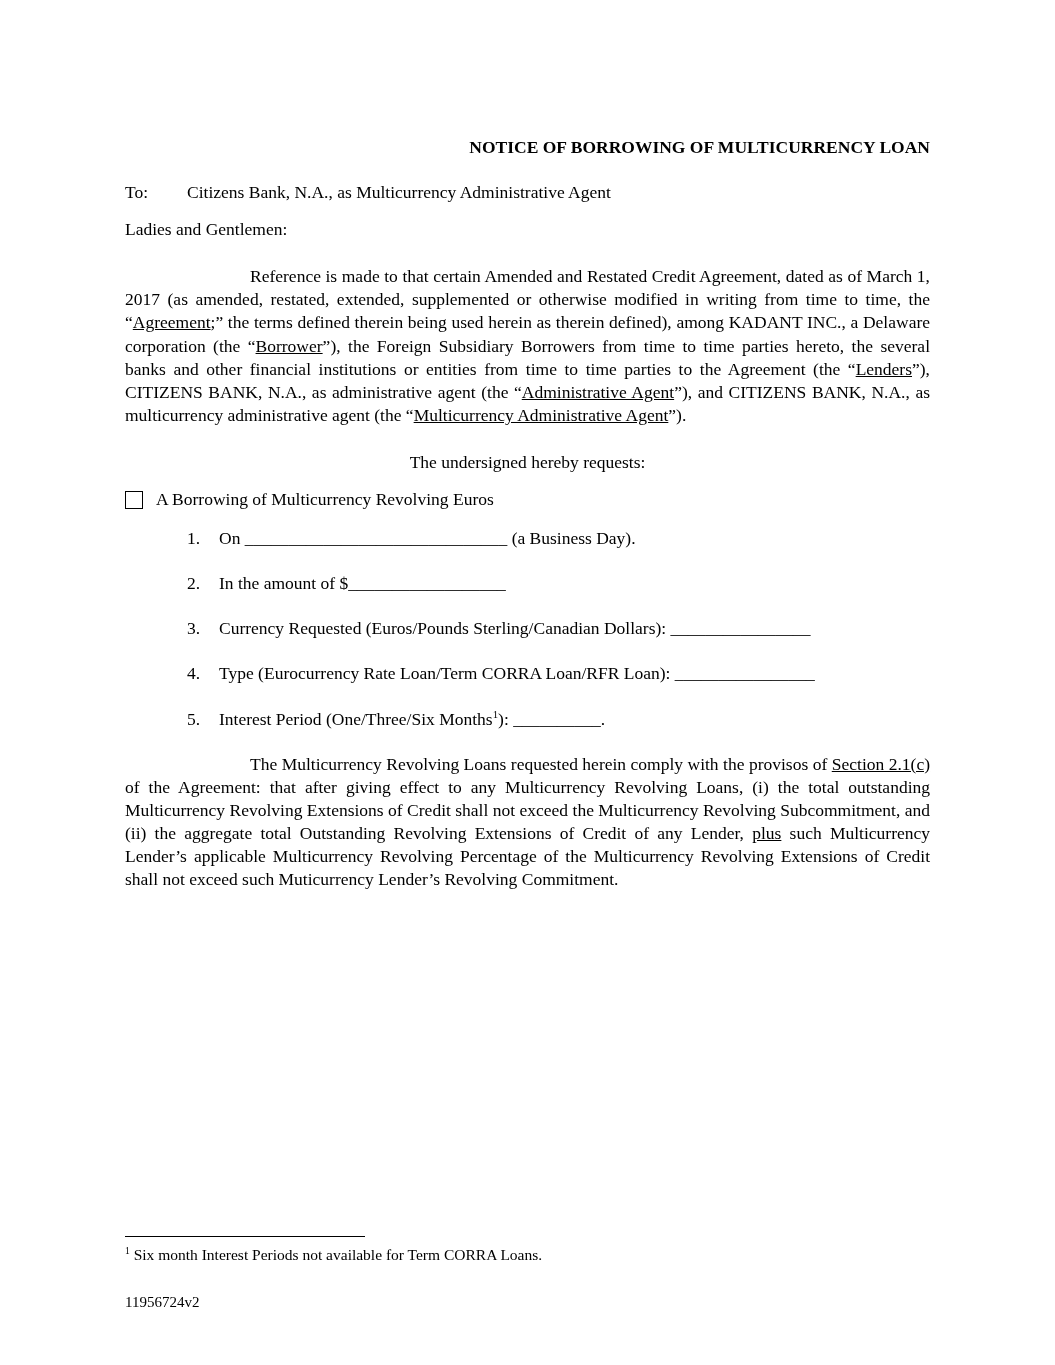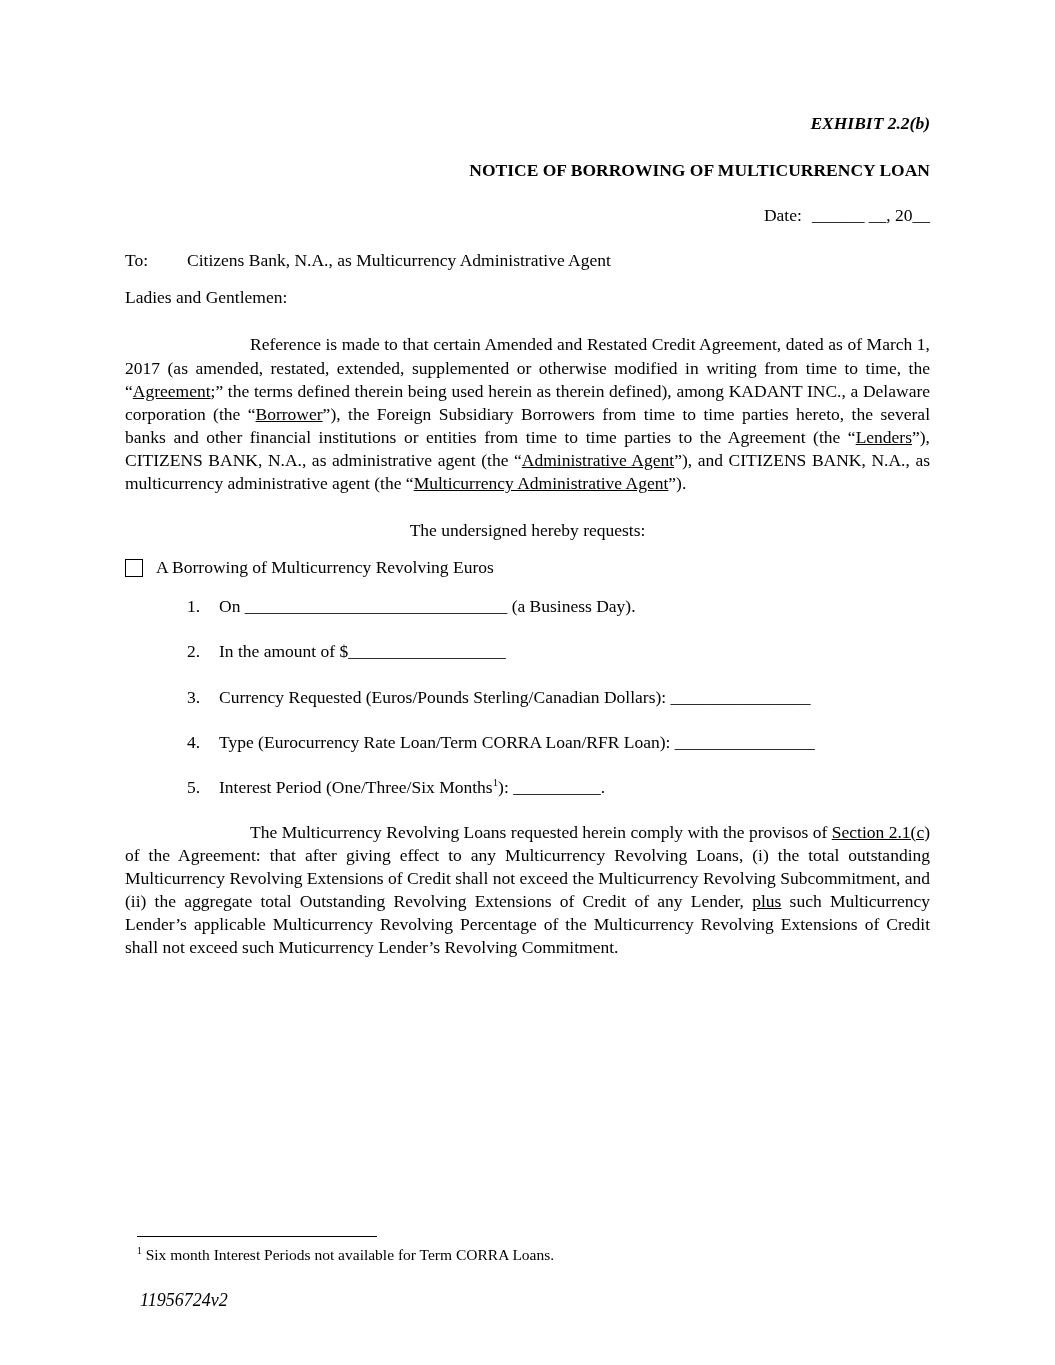--- a/index.html
+++ b/index.html
@@ -90,47 +90,41 @@
     font-size: 0.62em;
     vertical-align: super;
     line-height: 0;
   }
   .footnote-area {
     position: absolute;
     left: 125px;
     bottom: 100px;
     width: 805px;
     font-size: 15.5px;
-    margin-left: 12px;
   }
   .footnote-rule {
     width: 240px;
     border-top: 1.5px solid #000;
     margin-bottom: 8px;
   }
   .doc-id {
     position: absolute;
-    left: 140px;
+    left: 125px;
     bottom: 52px;
-    font-size: 18px;
-    font-style: italic;
+    font-size: 15px;
   }
 </style>
 </head>
 <body>
 
 <div class="page">
 
-  <div class="exhibit-line">EXHIBIT 2.2(b)</div>
 
   <div class="doc-title">NOTICE OF BORROWING OF MULTICURRENCY LOAN</div>
 
-  <div class="date-line">
-    <span>Date:</span><span class="gap"></span><span>______ __, 20__</span>
-  </div>
 
   <div class="to-line">
     <span class="to-label">To:</span><span>Citizens Bank, N.A., as Multicurrency Administrative Agent</span>
   </div>
 
   <div class="salutation">Ladies and Gentlemen:</div>
 
   <div class="para"><span>Reference is made to that certain Amended and Restated Credit Agreement, dated as of March 1, 2017 (as amended, restated, extended, supplemented or otherwise modified in writing from time to time, the “</span><span class="u">Agreement</span><span>;” the terms defined therein being used herein as therein defined), among KADANT INC., a Delaware corporation (the “</span><span class="u">Borrower</span><span>”), the Foreign Subsidiary Borrowers from time to time parties hereto, the several banks and other financial institutions or entities from time to time parties to the Agreement (the “</span><span class="u">Lenders</span><span>”), CITIZENS BANK, N.A., as administrative agent (the “</span><span class="u">Administrative Agent</span><span>”), and CITIZENS BANK, N.A., as multicurrency administrative agent (the “</span><span class="u">Multicurrency Administrative Agent</span><span>”).</span></div>
 
   <div class="lead-line">The undersigned hereby requests:</div>

